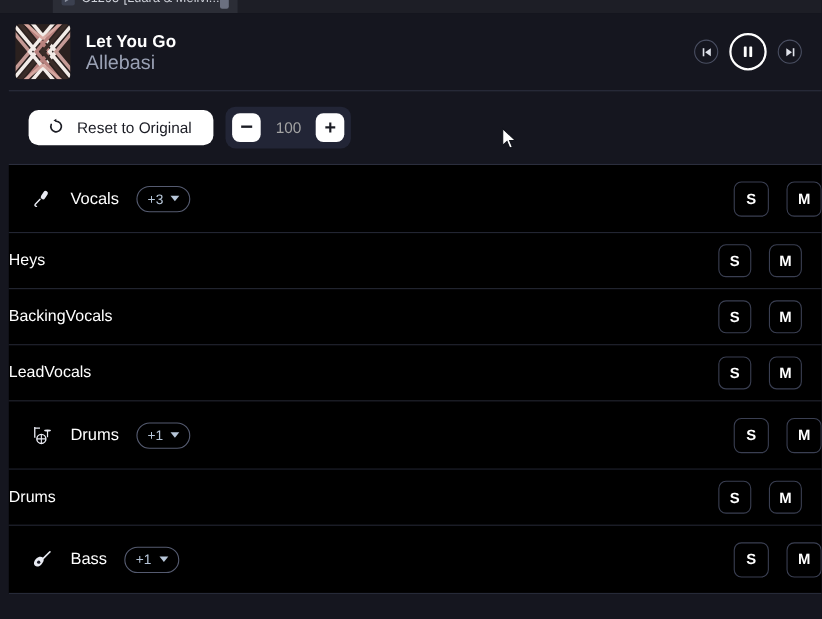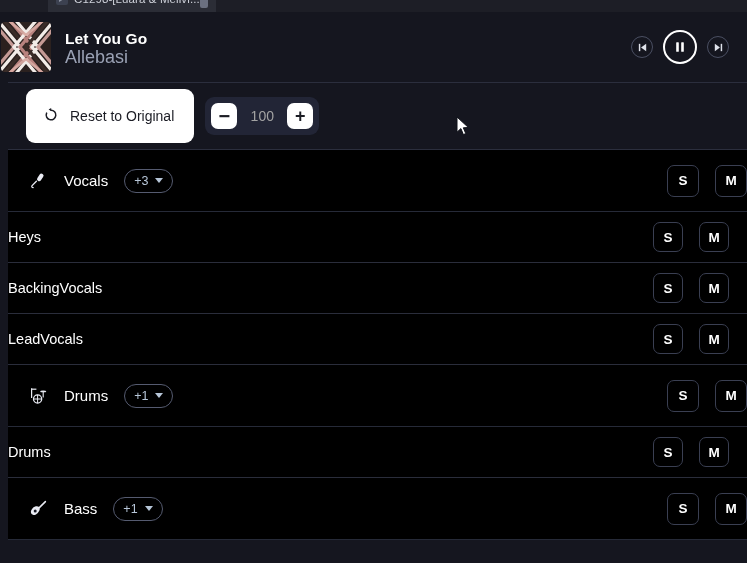--- a/index.html
+++ b/index.html
@@ -68,21 +68,21 @@
     height: 551px;
     background: #15161f;
     position: relative;
   }
 
   
   .nowplaying {
     height: 70px;
     display: flex;
     align-items: center;
-    padding: 0 18px 0 1px;
+    padding: 0 18px 0 14px;
     position: relative;
   }
   .art {
     width: 50px; height: 50px;
     border-radius: 4px;
     flex: 0 0 auto;
     overflow: hidden;
     background: #2c2422;
     position: relative;
   }
@@ -121,21 +121,21 @@
 
   
   .toolbar {
     height: 66px;
     display: flex;
     align-items: center;
     gap: 11px;
     padding-left: 26px;
   }
   .reset-btn {
-    height: 54px;
+    height: 32px;
     background: #ffffff;
     color: #1b1c24;
     border-radius: 9px;
     display: flex;
     align-items: center;
     gap: 11px;
     padding: 0 20px 0 17px;
     font-size: 14px;
     font-weight: 500;
     cursor: pointer;

